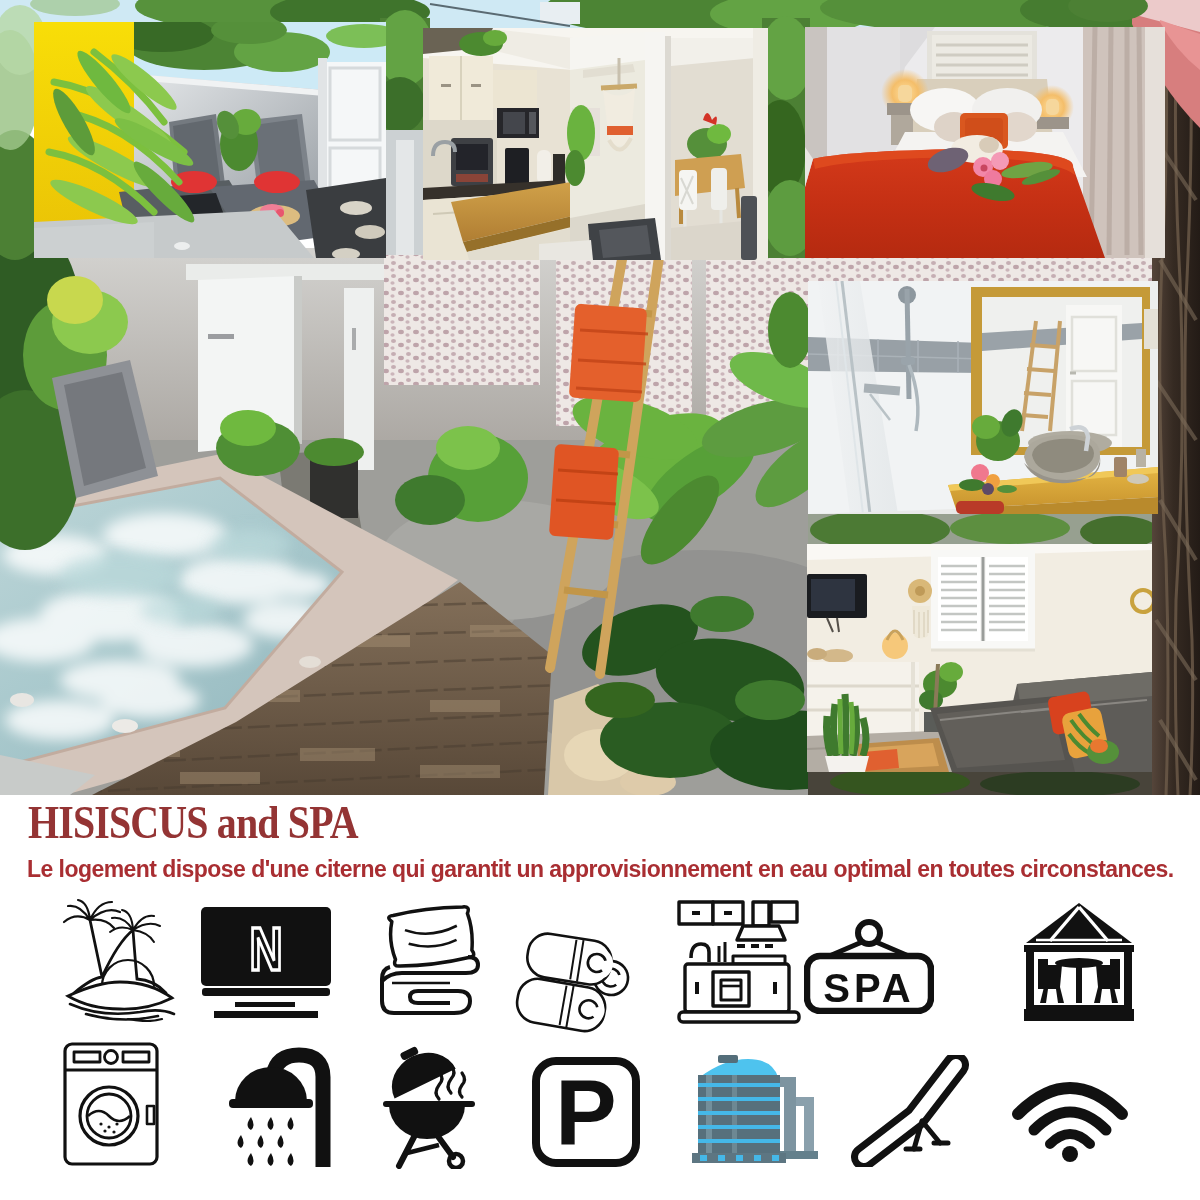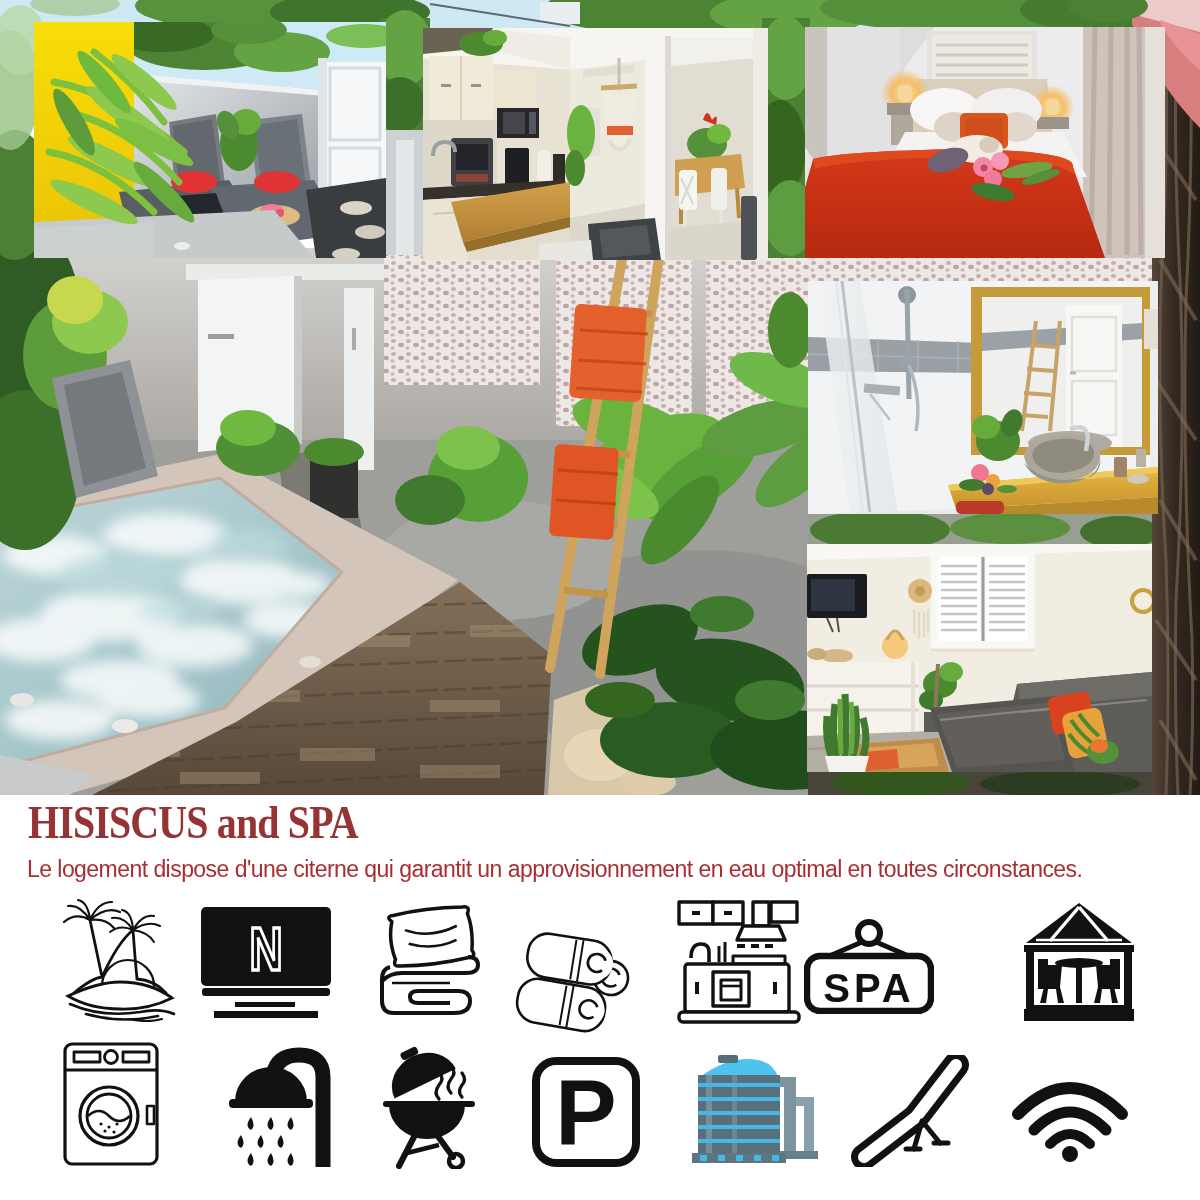--- a/index.html
+++ b/index.html
@@ -716,21 +716,21 @@
 <g>
 <path d="M28,160 q-4,30 2,52 M38,150 q2,32 0,62 M48,162 q4,28 -2,50 M20,172 q-2,22 4,40 M56,174 q6,22 0,38" stroke="#3f7a2e" stroke-width="7" fill="none"></path>
 <path d="M33,155 q0,30 1,55 M44,158 q3,26 0,52" stroke="#67ab3c" stroke-width="5" fill="none"></path>
 <polygon points="18,212 62,212 58,228 22,228" fill="#f4f2ee"></polygon>
 </g>
 </svg>
 </div>
 
 <div class="abs" style="left:28px;top:795px;width:900px;font-family:'Liberation Serif',serif;font-weight:bold;font-size:47px;color:#943434;"><span style="display:inline-block;transform:scaleX(0.85);transform-origin:left center;letter-spacing:-1px;">HISISCUS and SPA</span></div>
 
-<div class="abs" style="left:27px;top:856px;white-space:nowrap;font-weight:normal;font-size:23px;color:#a92e32;letter-spacing:-0.55px;">Le logement dispose d'une citerne qui garantit un approvisionnement en eau optimal en toutes circonstances.</div>
+<div class="abs" style="left:27px;top:856px;white-space:nowrap;font-weight:bold;font-size:23px;color:#a92e32;letter-spacing:-0.55px;">Le logement dispose d'une citerne qui garantit un approvisionnement en eau optimal en toutes circonstances.</div>
 
 <div class="abs" style="left:62px;top:898px;width:116px;height:124px;">
 <svg width="116" height="124" viewBox="0 0 116 124" fill="none" stroke="#111111" stroke-width="2.6" stroke-linecap="round">
 <path d="M40,88 A26,26 0 0 1 92,88" stroke-width="2.2" fill="#ffffff"></path>
 <path d="M12,95 Q30,80 40,79 Q34,50 28,22 M40,79 Q56,44 71,32 Q73,60 75,81 Q92,82 104,95" stroke-width="2.8"></path>
 <path d="M6,98 Q36,84 58,84 Q88,84 110,100 Q86,112 58,111 Q28,111 6,98 Z" fill="#ffffff" stroke-width="2.8"></path>
 <path d="M8,106 Q40,120 78,114 Q98,110 112,116" stroke-width="2.6"></path>
 <path d="M24,116 Q60,126 96,118" stroke-width="2.6"></path>
 <path d="M66,121 Q86,125 100,121" stroke-width="2.2"></path>
 <g stroke-width="2.2">

